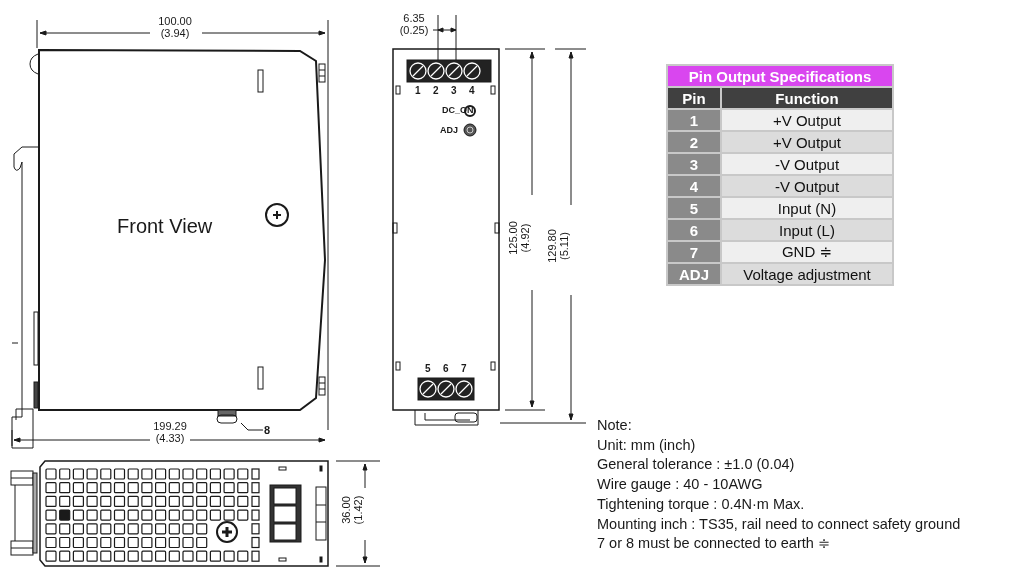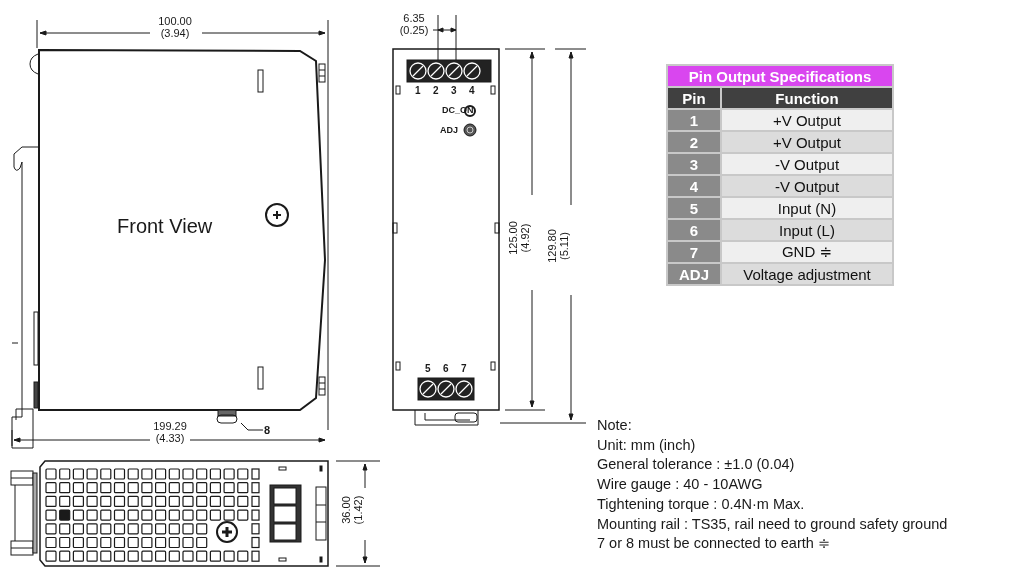--- a/index.html
+++ b/index.html
@@ -348,15 +348,15 @@
       </tr>
 </tbody>
   </table>
 
 <div class="notes">
   <div>Note:</div>
   <div>Unit: mm (inch)</div>
   <div>General tolerance : ±1.0 (0.04)</div>
   <div>Wire gauge : 40 - 10AWG</div>
   <div>Tightening torque : 0.4N·m Max.</div>
-  <div>Mounting rail : TS35, rail need to ground safety ground</div>
+  <div>Mounting inch : TS35, rail need to connect safety ground</div>
   <div>7 or 8 must be connected to earth ≑</div>
 </div>
 
 </body></html>

